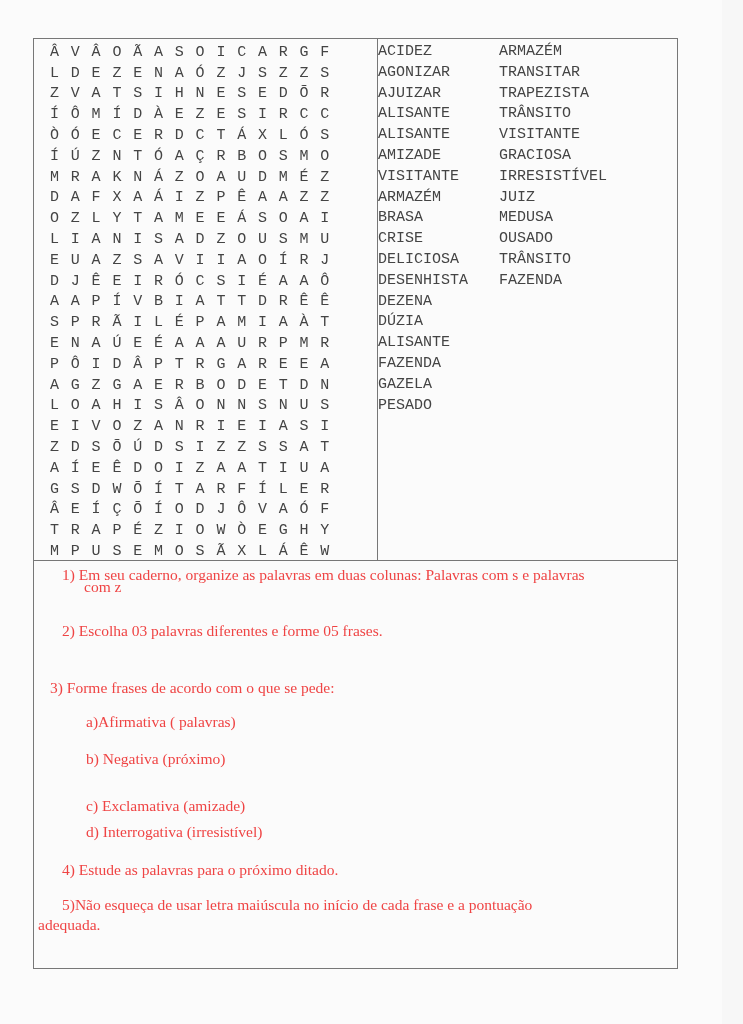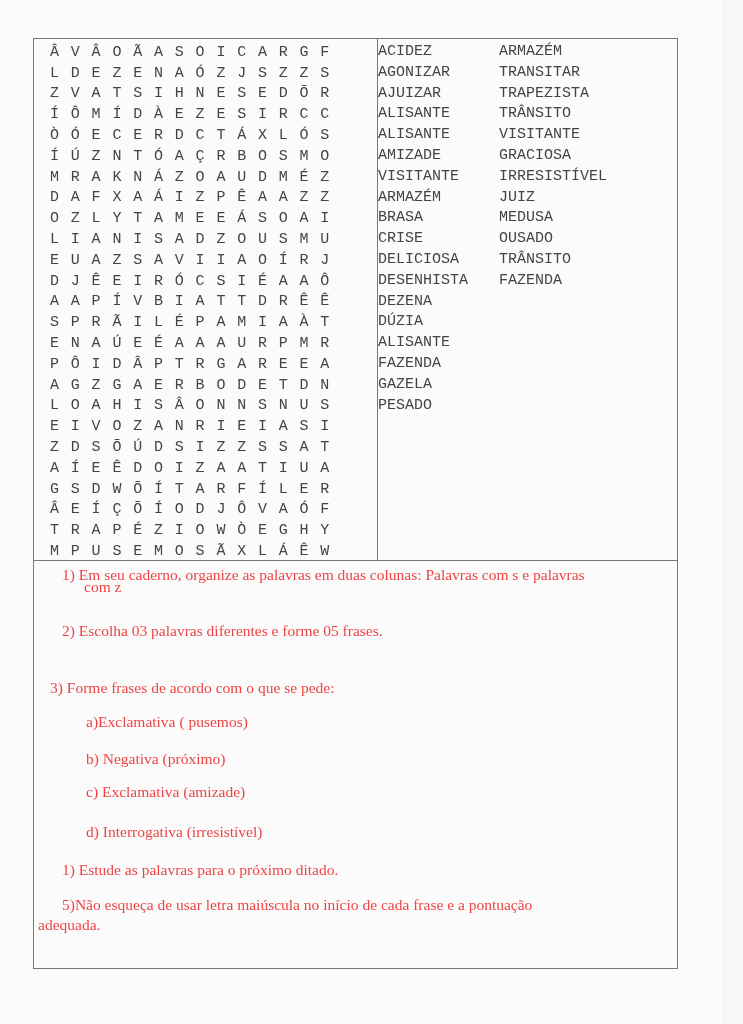--- a/index.html
+++ b/index.html
@@ -496,22 +496,22 @@
             <div class="word">FAZENDA</div>
           </div>
       </div>
     </div>
 
     <div class="instructions">
       <div class="q" style="left:28px; top:5px;">1)  Em seu caderno, organize as palavras em duas colunas: Palavras com s e palavras</div>
       <div class="q" style="left:50px; top:17px;">com z</div>
       <div class="q" style="left:28px; top:61px;">2)  Escolha 03 palavras diferentes e forme 05 frases.</div>
       <div class="q" style="left:16px; top:118px;">3)  Forme frases de acordo com o que se pede:</div>
-      <div class="q" style="left:52px; top:152px;">a)Exclamativa ( pusemos)</div>
+      <div class="q" style="left:52px; top:152px;">a)Afirmativa ( palavras)</div>
       <div class="q" style="left:52px; top:189px;">b) Negativa (próximo)</div>
-      <div class="q" style="left:52px; top:222px;">c) Exclamativa (amizade)</div>
+      <div class="q" style="left:52px; top:236px;">c) Exclamativa (amizade)</div>
       <div class="q" style="left:52px; top:262px;">d) Interrogativa (irresistível)</div>
-      <div class="q" style="left:28px; top:300px;">1)  Estude as palavras para o próximo ditado.</div>
+      <div class="q" style="left:28px; top:300px;">4)  Estude as palavras para o próximo ditado.</div>
       <div class="q" style="left:28px; top:335px;">5)Não esqueça de usar letra maiúscula no início de cada frase e a pontuação</div>
       <div class="q" style="left:4px; top:355px;">adequada.</div>
     </div>
   </div>
 </div>
 
 </body></html>

